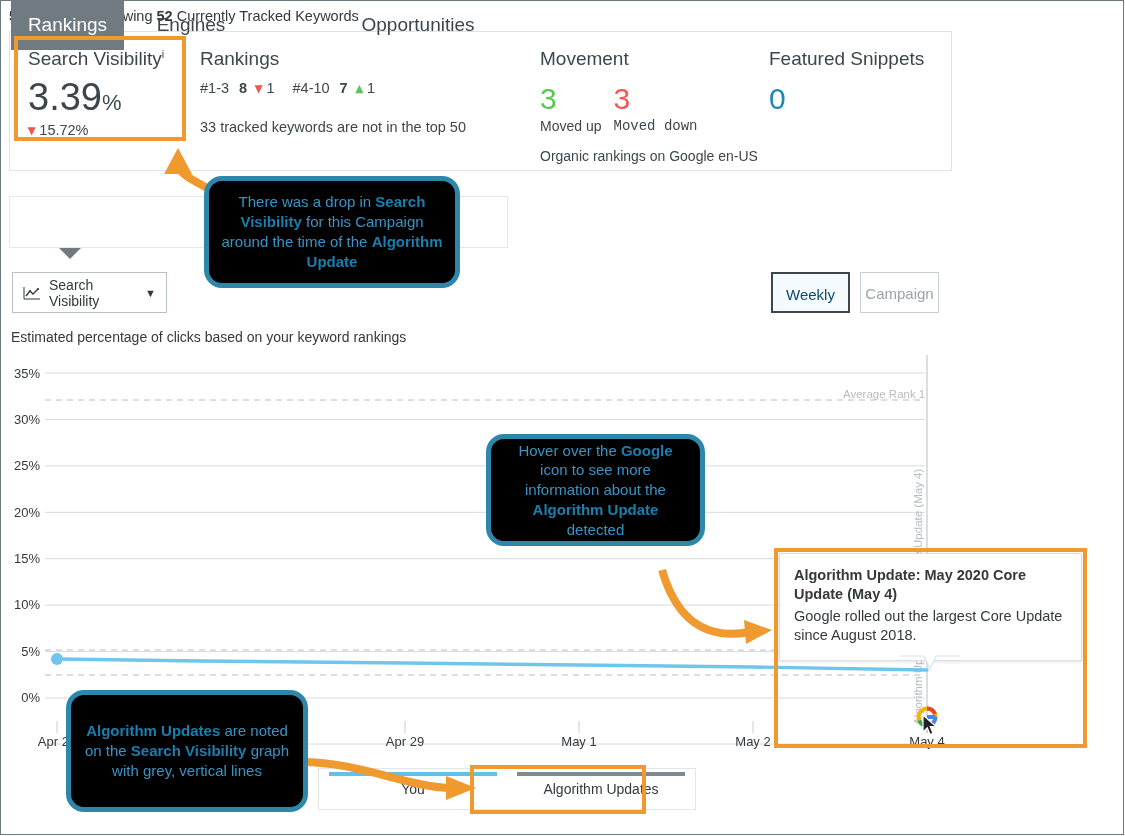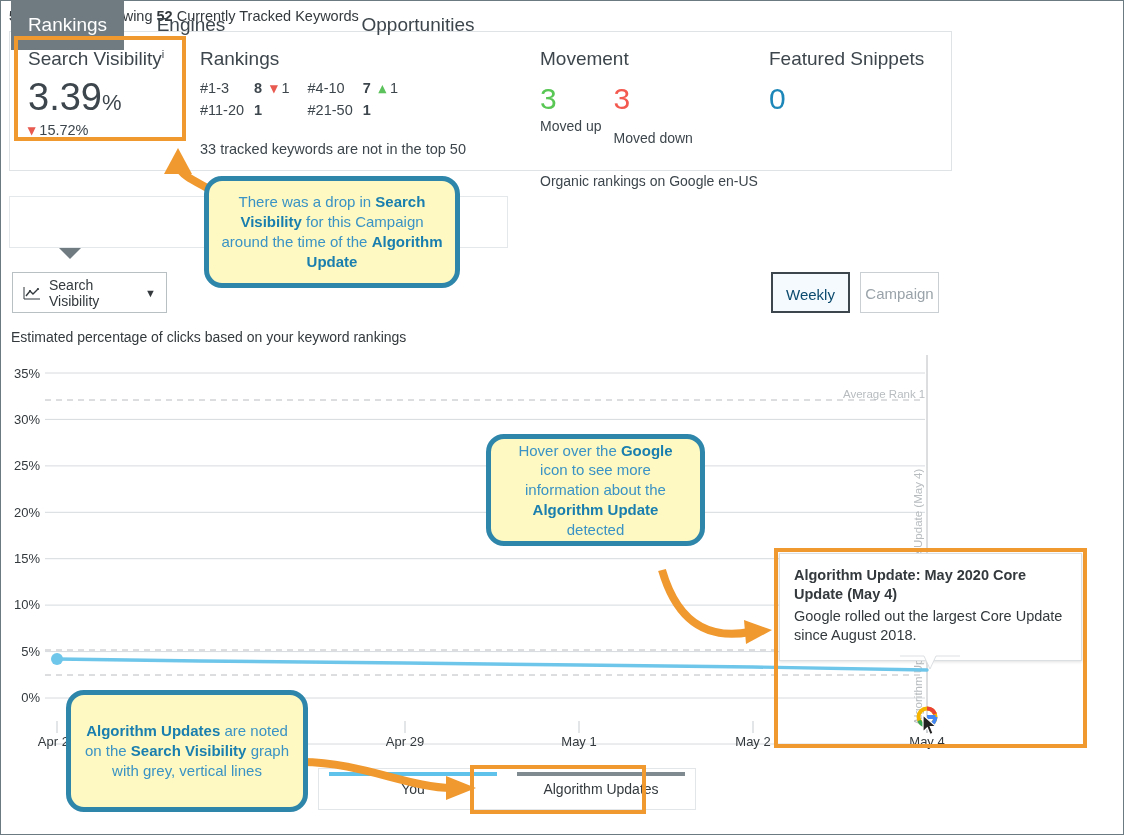--- a/index.html
+++ b/index.html
@@ -45,21 +45,21 @@
   .rank-grid{font-size:14.5px;color:#3d464c;}
   .rank-grid td{padding:0 4px 6px 0;white-space:nowrap;vertical-align:middle;}
   .rank-grid .lbl{padding-right:10px;}
   .rank-grid .val{font-weight:bold;padding-right:8px;}
   .rank-note{font-size:14.5px;color:#3d464c;margin-top:17px;white-space:nowrap;}
 
   .mv-num{font-size:30px;line-height:1;}
   .mv-up{color:#58c754;}
   .mv-down{color:#f4594f;}
   .mv-lbl{font-size:14px;color:#3d464c;}
-  .mv-note{font-size:14px;color:#3d464c;margin-top:27px;white-space:nowrap;}
+  .mv-note{font-size:14px;color:#3d464c;margin-top:14px;white-space:nowrap;}
   .fs-num{font-size:30px;color:#1c87b8;line-height:1;}
 
   
   .tabbar{
     position:absolute;left:9px;top:196px;width:499px;height:52px;
     border:1px solid #e4e8ea;box-sizing:border-box;background:#fff;
   }
   .tab{
     position:absolute;top:0;height:50px;line-height:50px;
     font-size:19px;color:#3d464c;text-align:center;
@@ -102,21 +102,21 @@
   .legend-item{flex:1;position:relative;display:flex;align-items:center;justify-content:center;
     font-size:14px;color:#33393d;}
   .legend-item .bar{position:absolute;left:10px;right:10px;top:3px;height:4px;}
   .legend-box{
     position:absolute;left:470px;top:765px;width:176px;height:49px;
     border:4px solid #f0992f;box-sizing:border-box;z-index:7;
   }
 
   
   .callout{
-    position:absolute;background:#fef9c3;border:5px solid #2e86ab;
+    position:absolute;background:#000000;border:5px solid #2e86ab;
     border-radius:18px;box-sizing:border-box;
     color:#3a93c4;font-size:15px;line-height:1.32;text-align:center;
     display:flex;align-items:center;justify-content:center;padding:8px 12px;
     z-index:9;
   }
   .callout b{color:#1a7fae;font-weight:bold;}
   .co1{left:204px;top:176px;width:256px;height:112px;}
   .co2{left:486px;top:434px;width:219px;height:112px;}
   .co3{left:66px;top:690px;width:242px;height:122px;}
 
@@ -160,43 +160,35 @@
   <table class="rank-grid" style="margin-top:10px;border-collapse:collapse;">
     <tbody>
         <tr>
       <td class="lbl">#1-3</td>
       <td class="val">8</td>
       <td><span class="caret-down">▾</span>&nbsp;<span>1</span></td>
       <td class="lbl" style="padding-left:14px;">#4-10</td>
       <td class="val">7</td>
       <td><span class="caret-up">▴</span>&nbsp;<span>1</span></td>
     </tr>
-    <tr>
-      <td class="lbl">#11-20</td>
-      <td class="val">1</td>
-      <td></td>
-      <td class="lbl" style="padding-left:14px;">#21-50</td>
-      <td class="val">1</td>
-      <td></td>
-    </tr>
   </tbody>
     </table>
   <div class="rank-note">33 tracked keywords are not in the top 50</div>
 </div>
 
 <div class="col" style="left:540px;top:48px;width:230px;">
   <div class="col-title">Movement</div>
   <div style="margin-top:14px;display:flex;gap:12px;">
     <div>
       <div class="mv-num mv-up">3</div>
       <div class="mv-lbl" style="margin-top:4px;">Moved up</div>
     </div>
     <div>
       <div class="mv-num mv-down">3</div>
-      <div class="mv-lbl" style="margin-top:16px;">Moved down</div>
+      <div class="mv-lbl" style="margin-top:4px;font-family:Liberation Mono, monospace;">Moved down</div>
     </div>
   </div>
   <div class="mv-note">Organic rankings on Google en-US</div>
 </div>
 
 <div class="col" style="left:769px;top:48px;width:180px;">
   <div class="col-title">Featured Snippets</div>
   <div class="fs-num" style="margin-top:14px;">0</div>
 </div>
 

